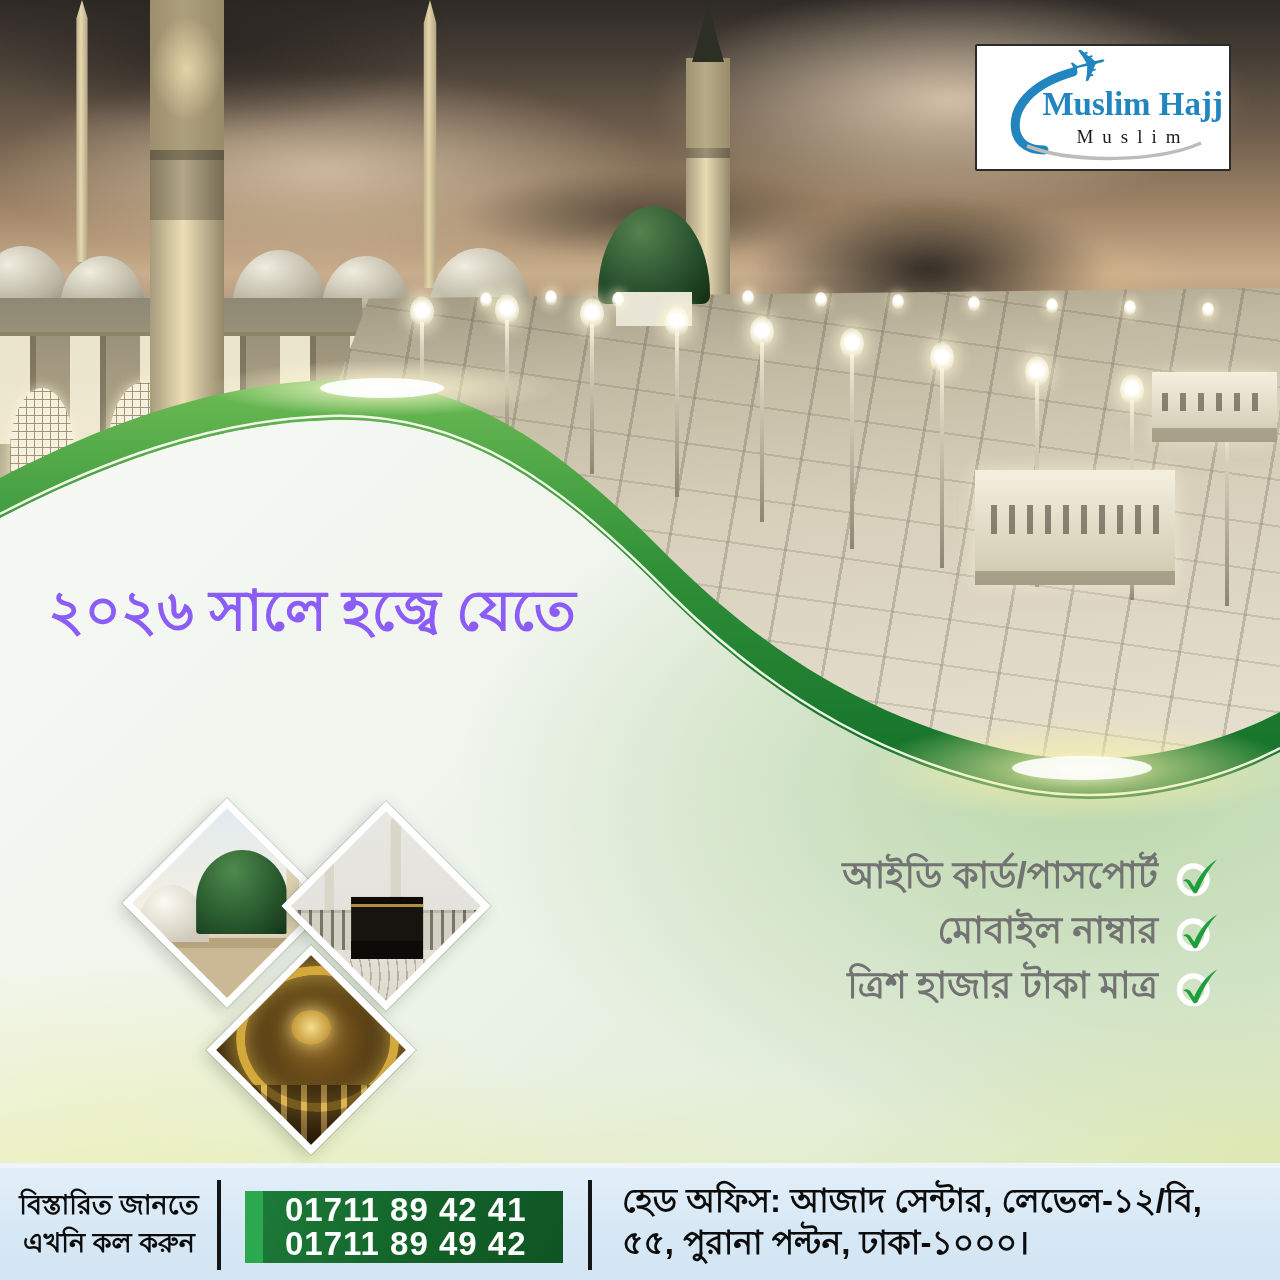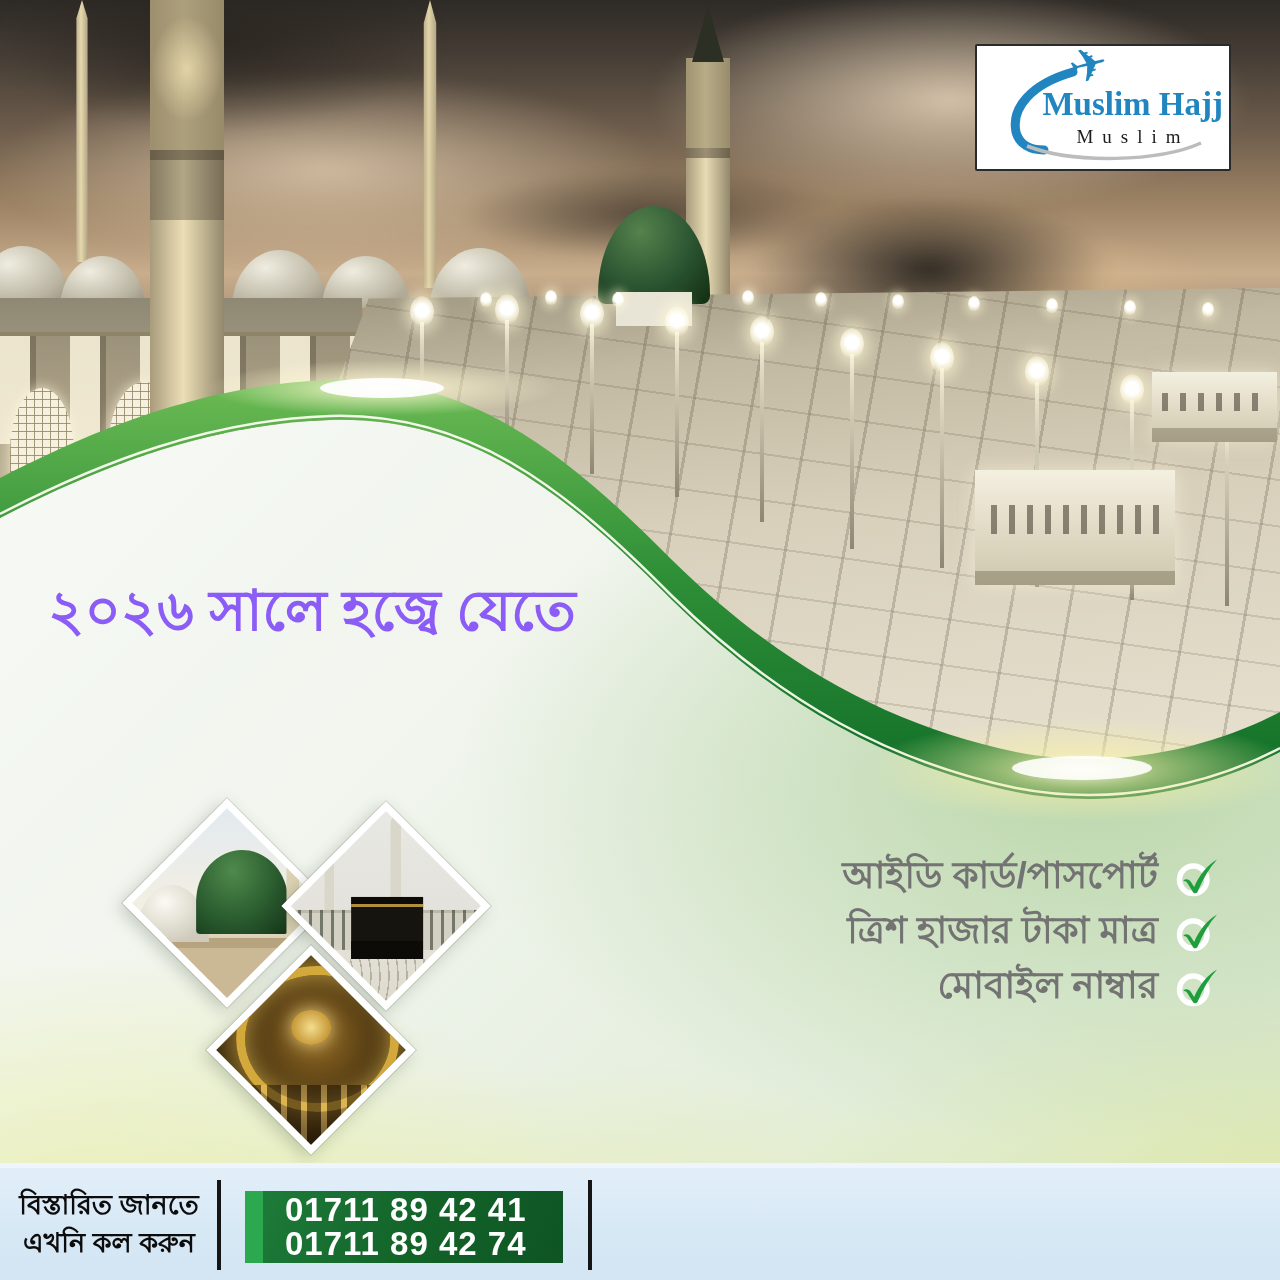--- a/index.html
+++ b/index.html
@@ -270,43 +270,47 @@
   <div class="checklist">
 
     <div class="check-row">
       <span class="check-label">আইডি কার্ড/পাসপোর্ট</span>
       <svg class="check-icon" viewBox="0 0 48 48">
         <circle cx="21" cy="27" r="15" fill="none" stroke="#ffffff" stroke-width="6"></circle>
         <path d="M10 28c3-2.5 6.5-1.5 8.5 1.5l3.5 5.5c5-12.5 14.5-24 25-30-8.5 9.5-15.5 21-21 34.5-1.2 3-4.2 3-5.5.5l-6-9.5c-1.6-2.4-3-2.2-4.5-2.5z" fill="#1f9e3d"></path>
       </svg>
     </div>
     <div class="check-row">
+      <span class="check-label">মোবাইল নাম্বার</span>
+      <svg class="check-icon" viewBox="0 0 48 48">
+        <circle cx="21" cy="27" r="15" fill="none" stroke="#ffffff" stroke-width="6"></circle>
+        <path d="M10 28c3-2.5 6.5-1.5 8.5 1.5l3.5 5.5c5-12.5 14.5-24 25-30-8.5 9.5-15.5 21-21 34.5-1.2 3-4.2 3-5.5.5l-6-9.5c-1.6-2.4-3-2.2-4.5-2.5z" fill="#1f9e3d"></path>
+      </svg>
+    </div>
+    <div class="check-row">
       <span class="check-label">ত্রিশ হাজার টাকা মাত্র</span>
       <svg class="check-icon" viewBox="0 0 48 48">
         <circle cx="21" cy="27" r="15" fill="none" stroke="#ffffff" stroke-width="6"></circle>
         <path d="M10 28c3-2.5 6.5-1.5 8.5 1.5l3.5 5.5c5-12.5 14.5-24 25-30-8.5 9.5-15.5 21-21 34.5-1.2 3-4.2 3-5.5.5l-6-9.5c-1.6-2.4-3-2.2-4.5-2.5z" fill="#1f9e3d"></path>
       </svg>
     </div>
-    <div class="check-row">
-      <span class="check-label">মোবাইল নাম্বার</span>
-      <svg class="check-icon" viewBox="0 0 48 48">
-        <circle cx="21" cy="27" r="15" fill="none" stroke="#ffffff" stroke-width="6"></circle>
-        <path d="M10 28c3-2.5 6.5-1.5 8.5 1.5l3.5 5.5c5-12.5 14.5-24 25-30-8.5 9.5-15.5 21-21 34.5-1.2 3-4.2 3-5.5.5l-6-9.5c-1.6-2.4-3-2.2-4.5-2.5z" fill="#1f9e3d"></path>
-      </svg>
-    </div>
   </div>
 
   <div class="bottom-bar">
     <div class="call-text">
       <div>বিস্তারিত জানতে</div>
       <div>এখনি কল করুন</div>
     </div>
     <div class="vdiv vdiv1"></div>
     <div class="phone-box">
       <div class="phone-lines">
         <div>01711 89 42 41</div>
-        <div>01711 89 42 74</div>
+        <div>01711 89 49 42</div>
       </div>
     </div>
     <div class="vdiv vdiv2"></div>
+    <div class="address">
+      <div>হেড অফিস: আজাদ সেন্টার, লেভেল-১২/বি,</div>
+      <div>৫৫, পুরানা পল্টন, ঢাকা-১০০০।</div>
+    </div>
   </div>
 
 </div>
 
 </body></html>

